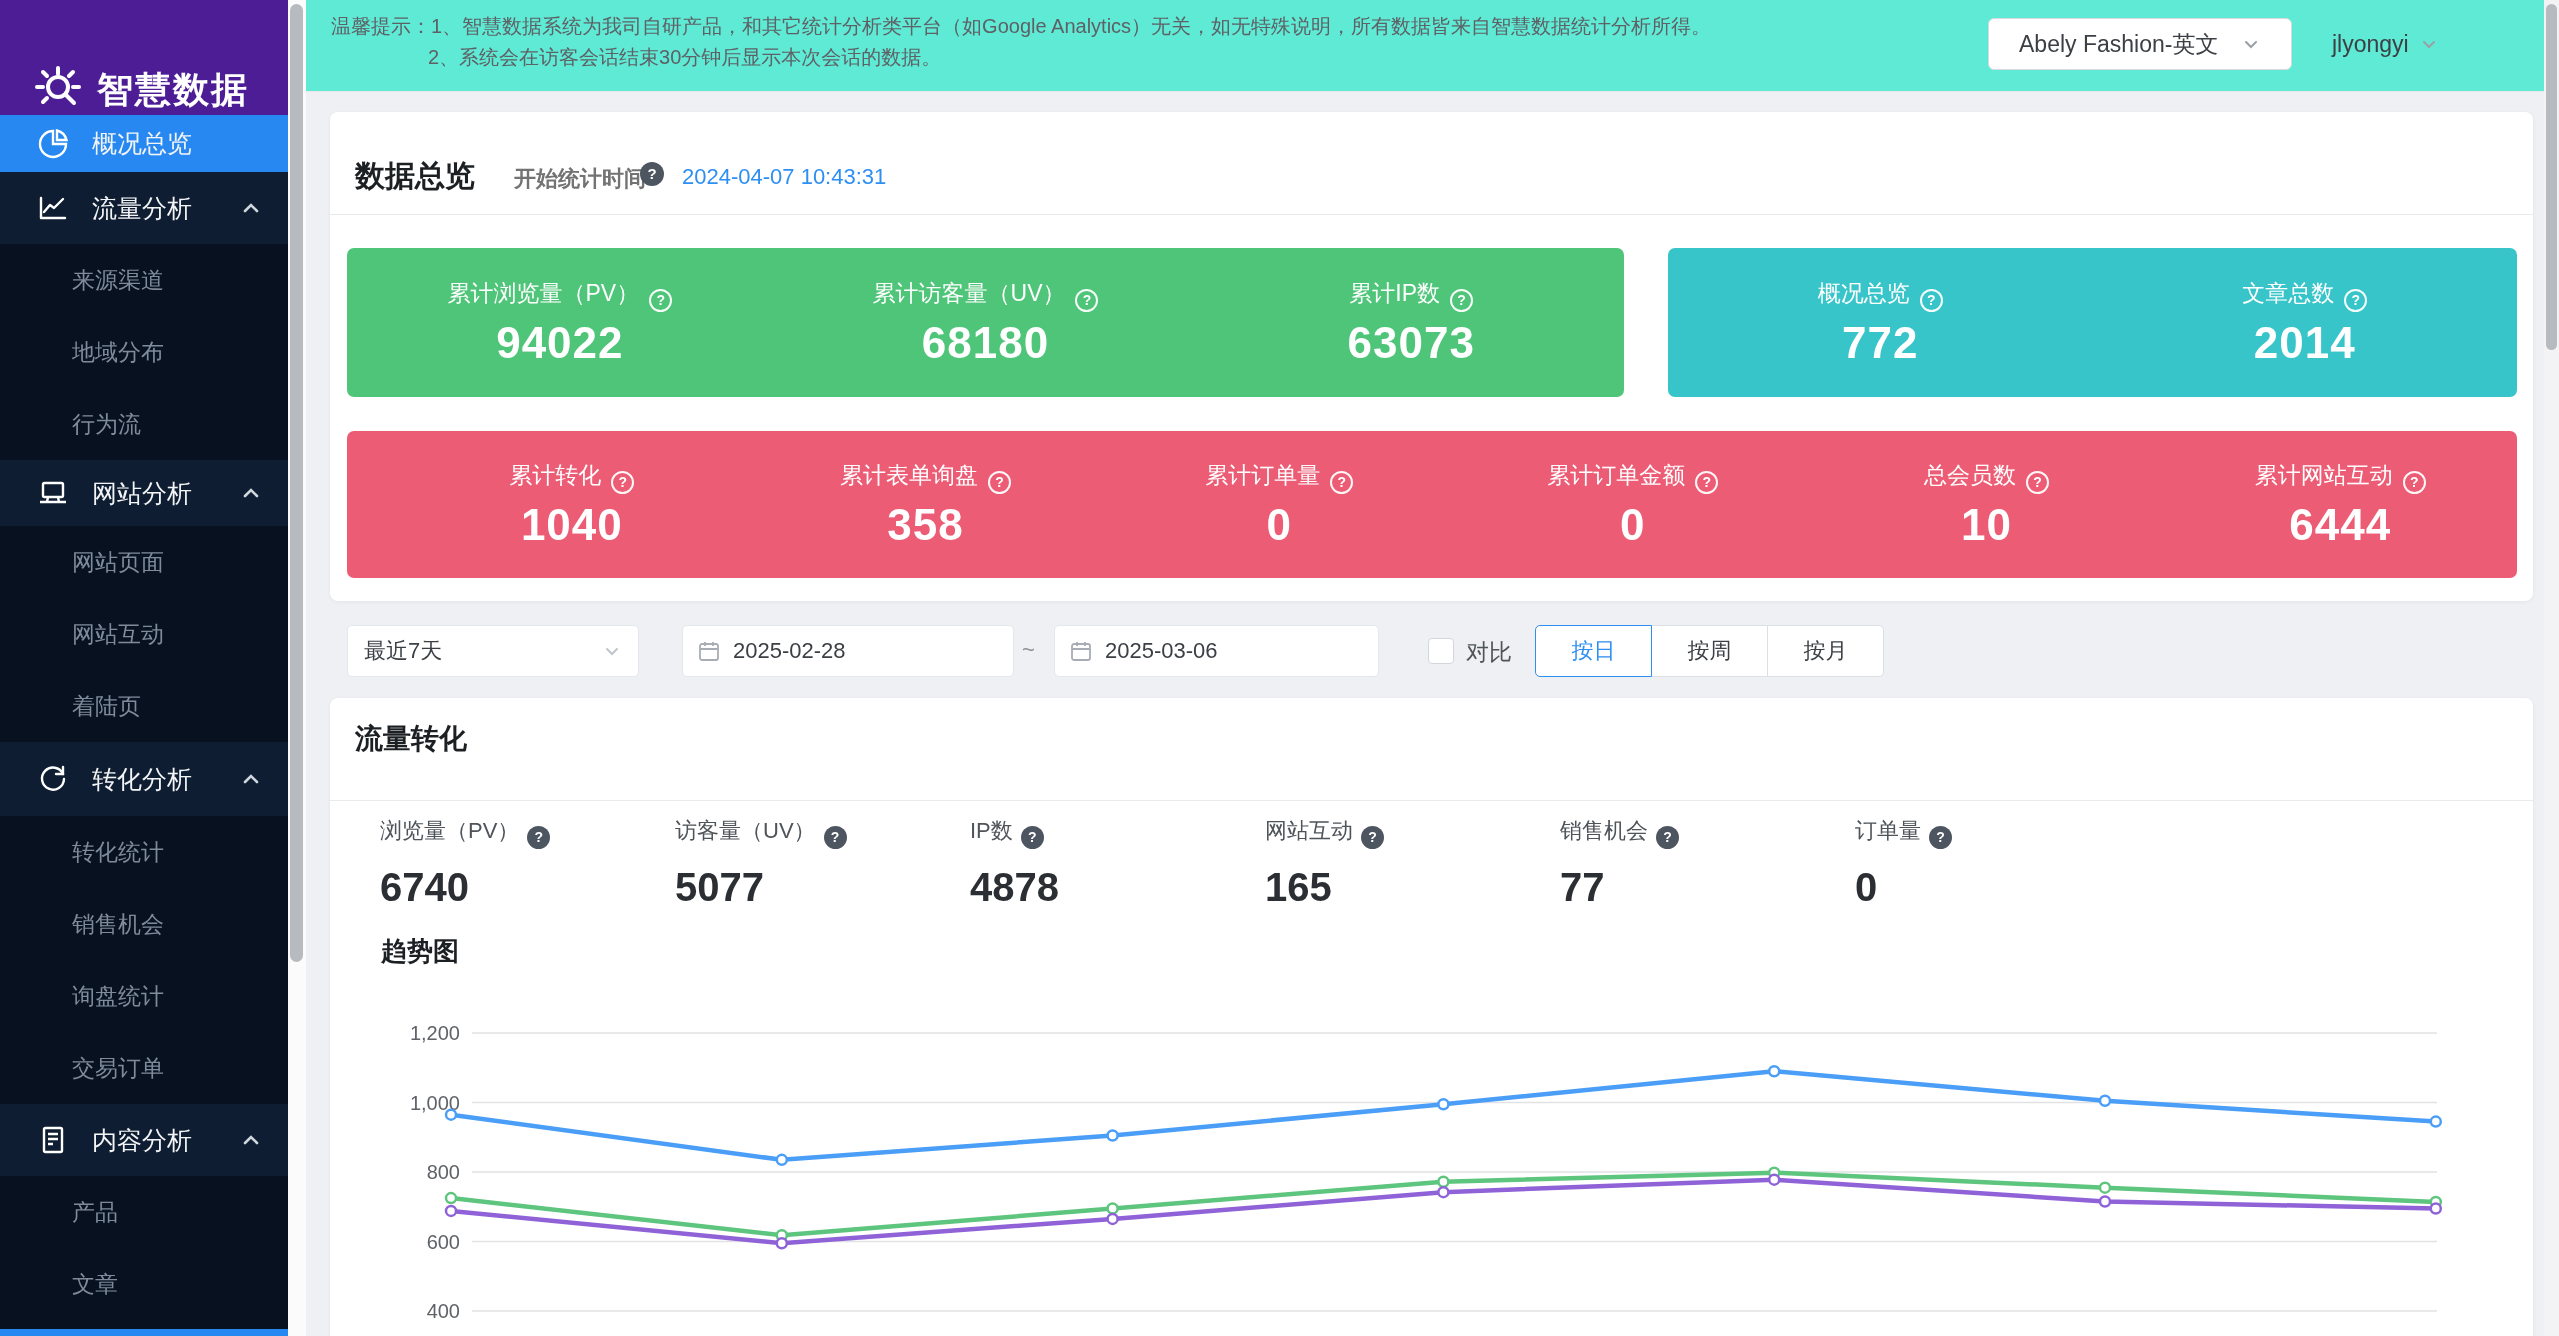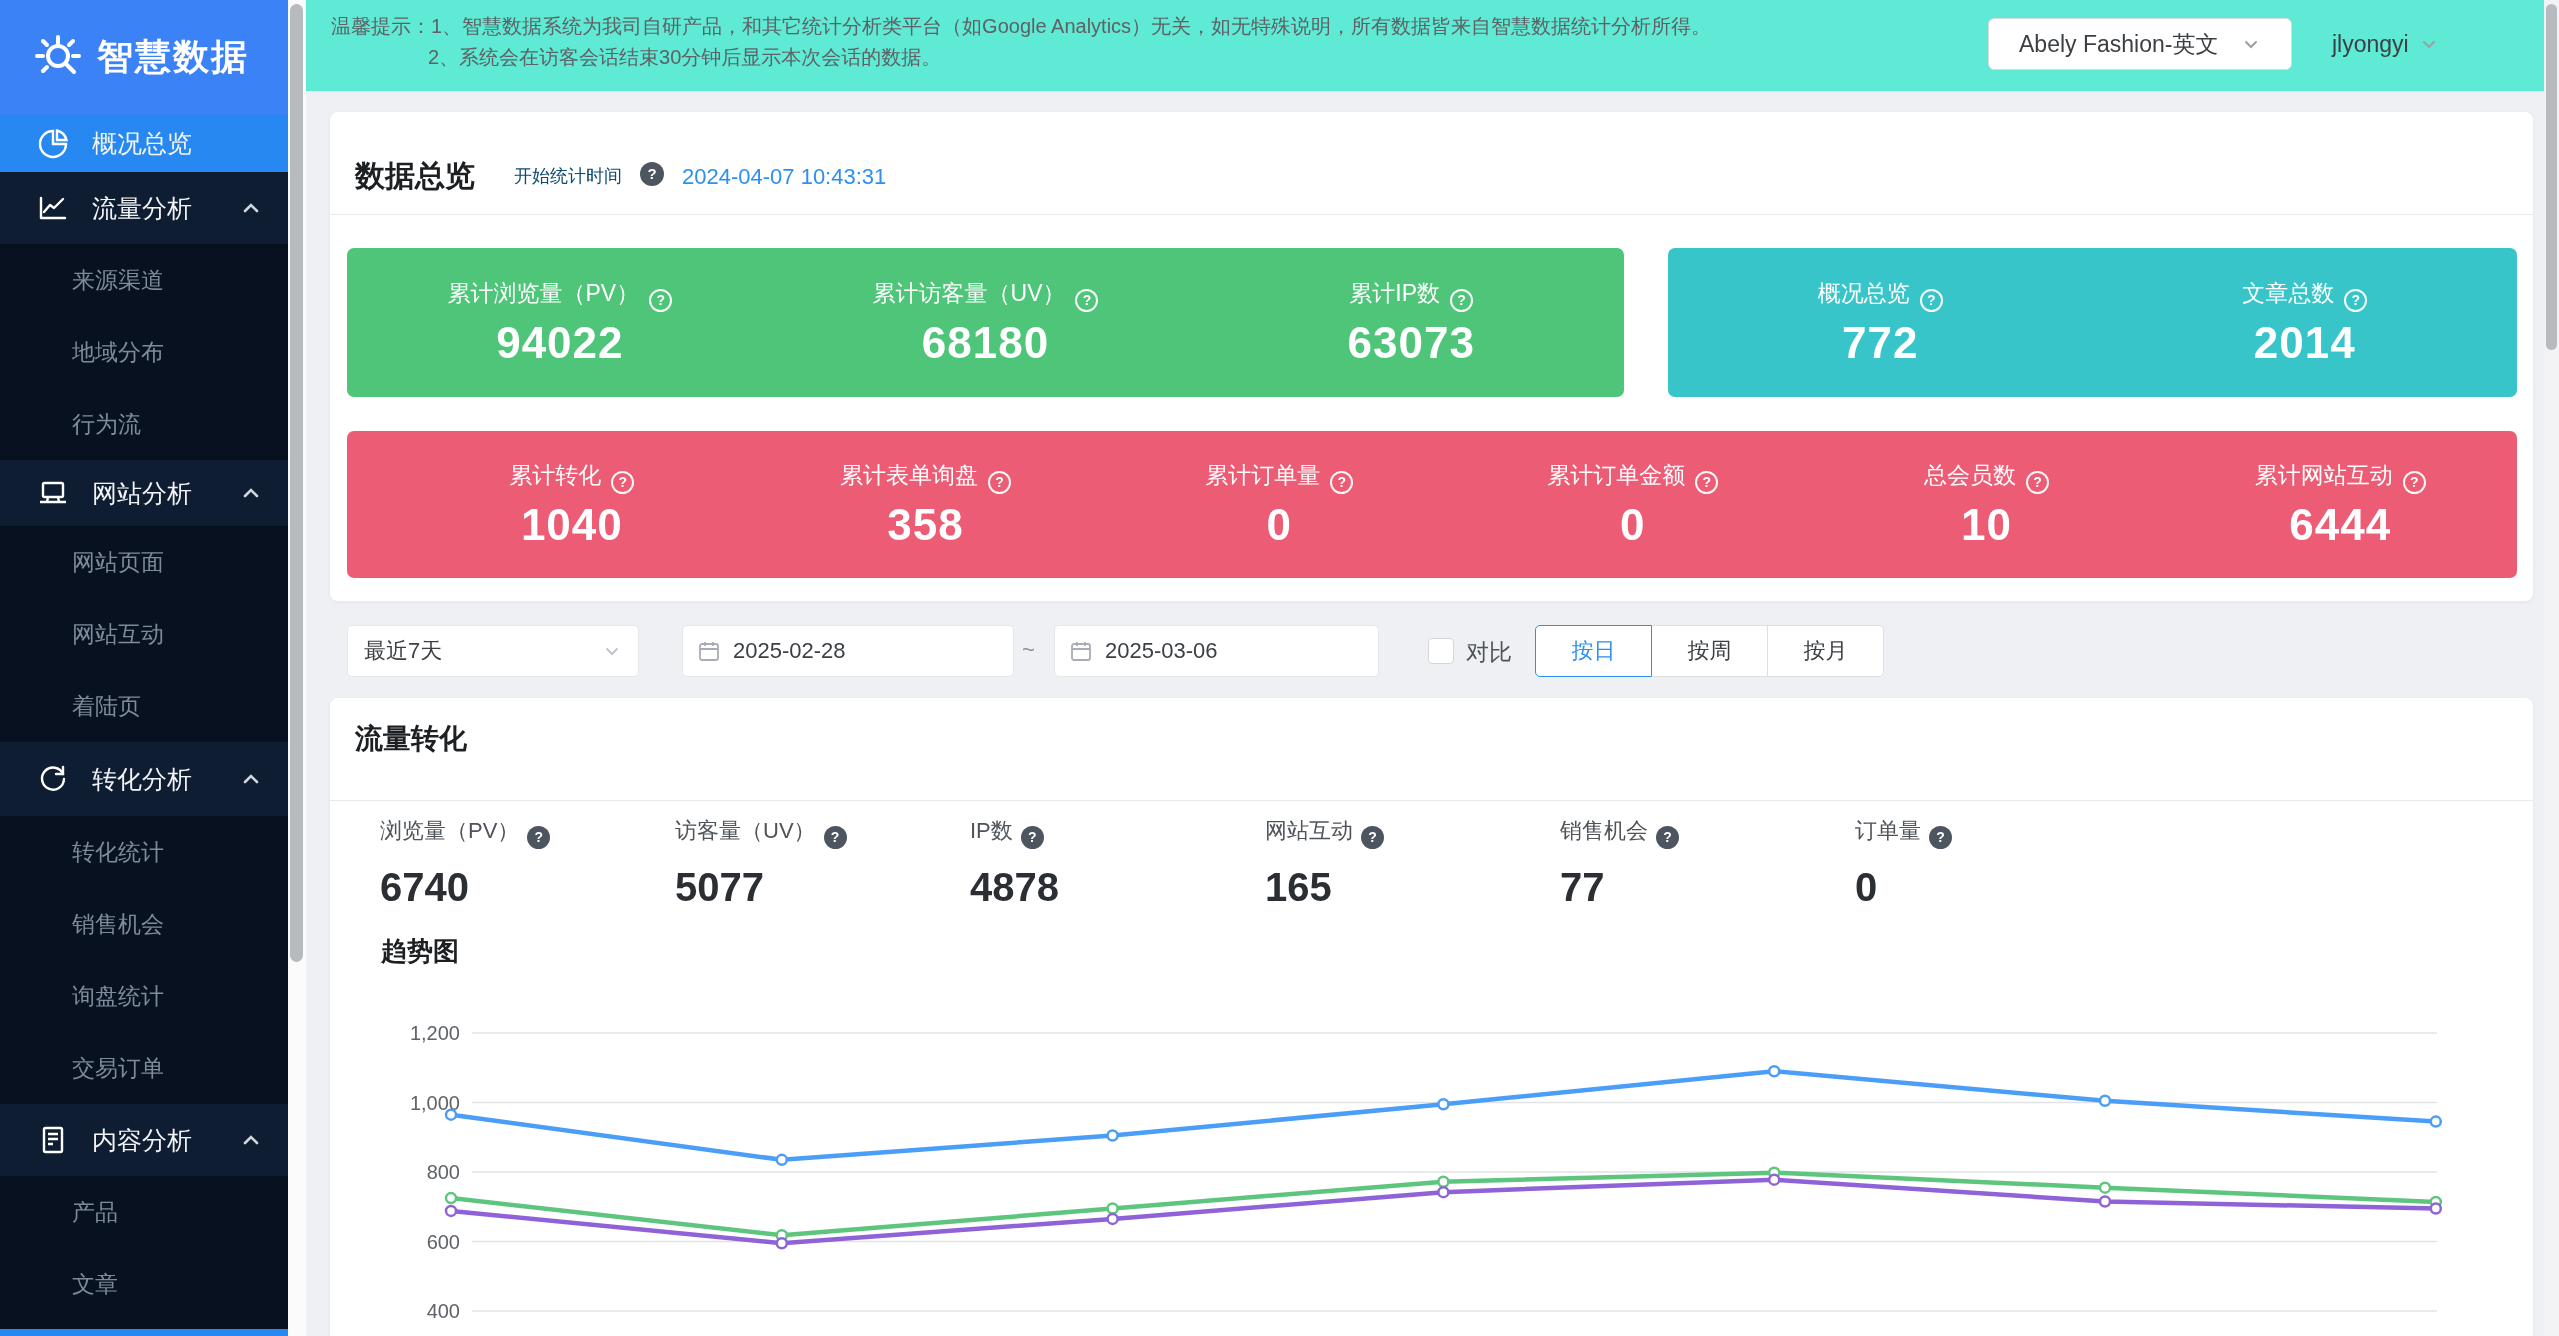--- a/index.html
+++ b/index.html
@@ -3,21 +3,21 @@
 <meta charset="utf-8">
 <style>
   * { margin:0; padding:0; box-sizing:border-box; }
   html,body { width:2559px; height:1336px; overflow:hidden;
     font-family:"Liberation Sans","DejaVu Sans",sans-serif; background:#eef0f3; }
   .app { position:relative; width:2559px; height:1336px; }
 
   
   .sidebar { position:absolute; left:0; top:0; width:288px; height:1336px;
     background:#081120; overflow:hidden; }
-  .logo { height:115px; background:#3b82f6; display:flex; align-items:center; padding-left:33px; }
+  .logo { height:115px; background:#4c1d95; display:flex; align-items:flex-end; padding-left:33px; }
   .logo-text { color:#fff; font-size:36px; font-weight:bold; letter-spacing:2px; margin-left:12px; }
   .nav-parent { display:flex; align-items:center; padding-left:36px; position:relative;
     background:#0e1d31; color:#f2f4f6; font-size:25px; }
   .nav-parent .nav-icon { width:34px; height:34px; margin-right:22px; flex:0 0 auto; }
   .nav-parent.active { background:#2688f0; }
   .nav-chevron { position:absolute; right:26px; width:22px; height:22px; }
   .nav-sub { background:#081120; }
   .nav-sub-item { height:72px; display:flex; align-items:center; padding-left:72px;
     color:#7f8b9b; font-size:23px; }
   .sliver { position:absolute; left:0; bottom:0; width:288px; height:7px; background:#2688f0; }
@@ -39,21 +39,21 @@
     align-items:center; padding:0 30px; font-size:23px; color:#3c4045; }
   .site-select .sel-text { flex:1; }
   .user-box { position:absolute; left:2026px; top:18px; height:52px; display:flex;
     align-items:center; font-size:23px; color:#3c4045; }
   .chev { width:20px; height:20px; }
 
   .card { position:absolute; background:#fff; border-radius:8px; box-shadow:0 1px 4px rgba(31,41,55,.05); }
   .overview-card { left:24px; top:112px; width:2203px; height:489px; }
   .ov-header { position:absolute; left:0; top:0; width:100%; height:103px; border-bottom:1px solid #e9eaec; }
   .ov-title { position:absolute; left:25px; top:44px; font-size:30px; font-weight:bold; color:#1c2023; }
-  .ov-start-label { position:absolute; left:184px; top:52px; font-size:18px; color:#0c4a6e; }
+  .ov-start-label { position:absolute; left:184px; top:52px; font-size:22px; color:#737373;font-weight:bold; }
   .ov-start-time { position:absolute; left:352px; top:52px; font-size:22px; color:#2e8ff2; }
 
   .q-dark { display:inline-block; width:24px; height:24px; border-radius:50%; background:#4d5560;
     color:#fff; font-size:15px; font-weight:bold; text-align:center; line-height:24px; vertical-align:-4px; }
   .q-dark::after { content:"?"; }
   .q-light { display:inline-block; width:23px; height:23px; border-radius:50%;
     border:2px solid rgba(255,255,255,.95); color:#fff; font-size:14px; font-weight:bold;
     text-align:center; line-height:19px; vertical-align:-4px; margin-left:10px; }
   .q-light::after { content:"?"; }
   .ov-header .q-dark { position:absolute; left:310px; top:50px; }

